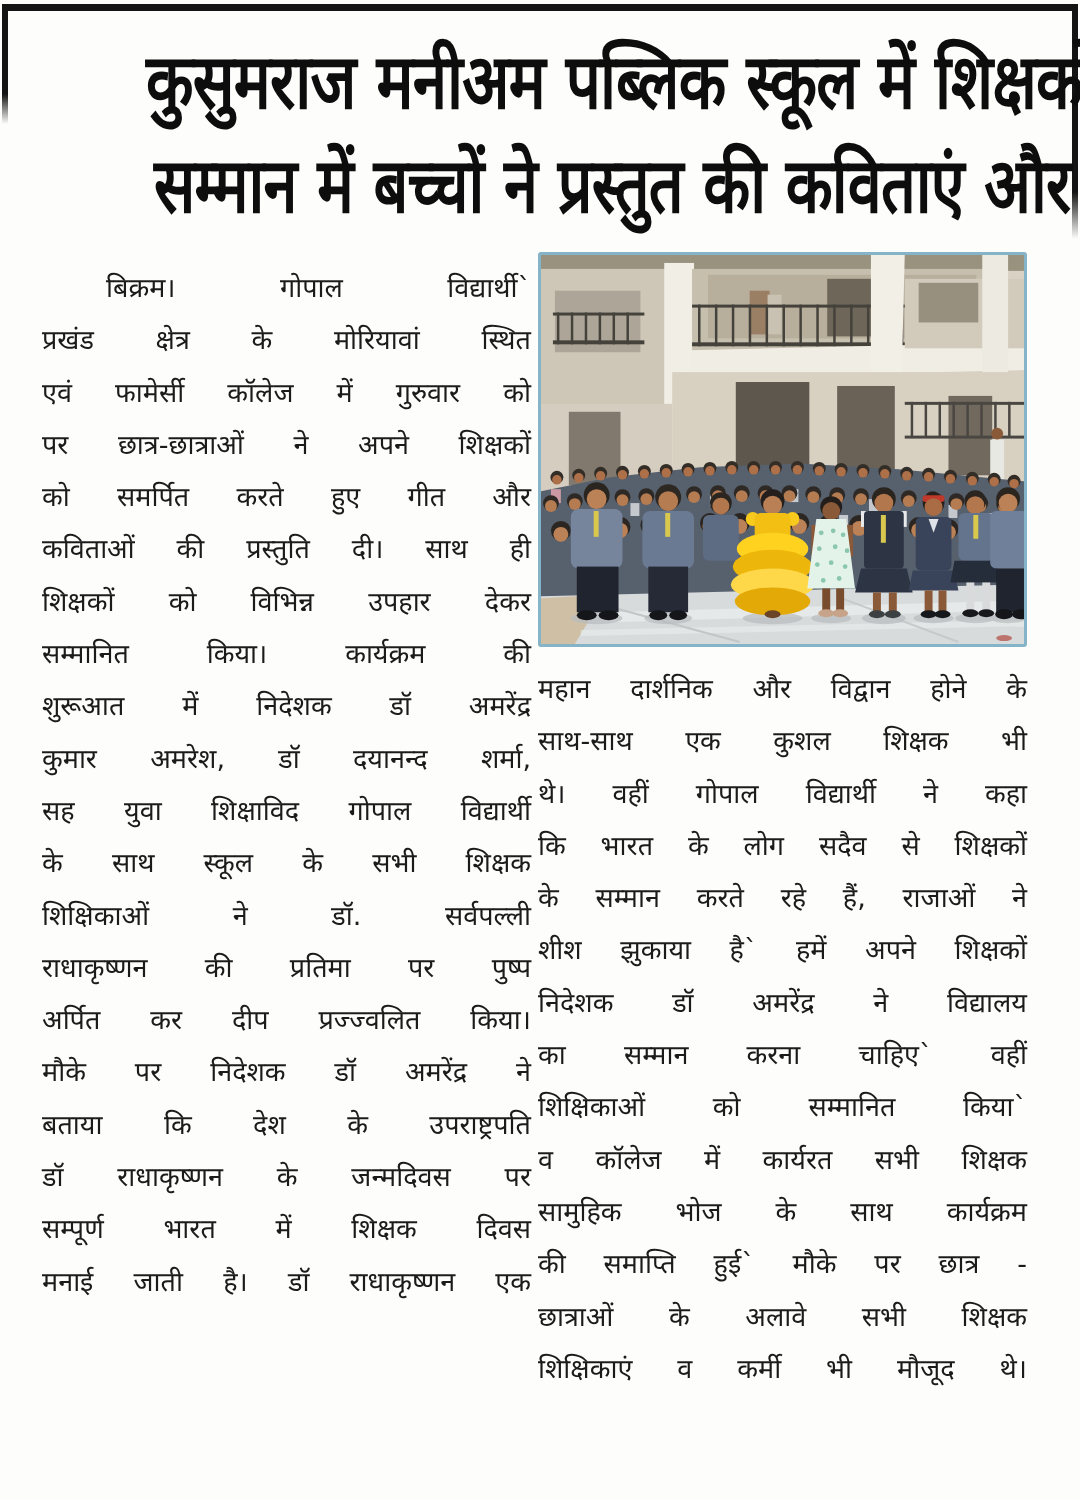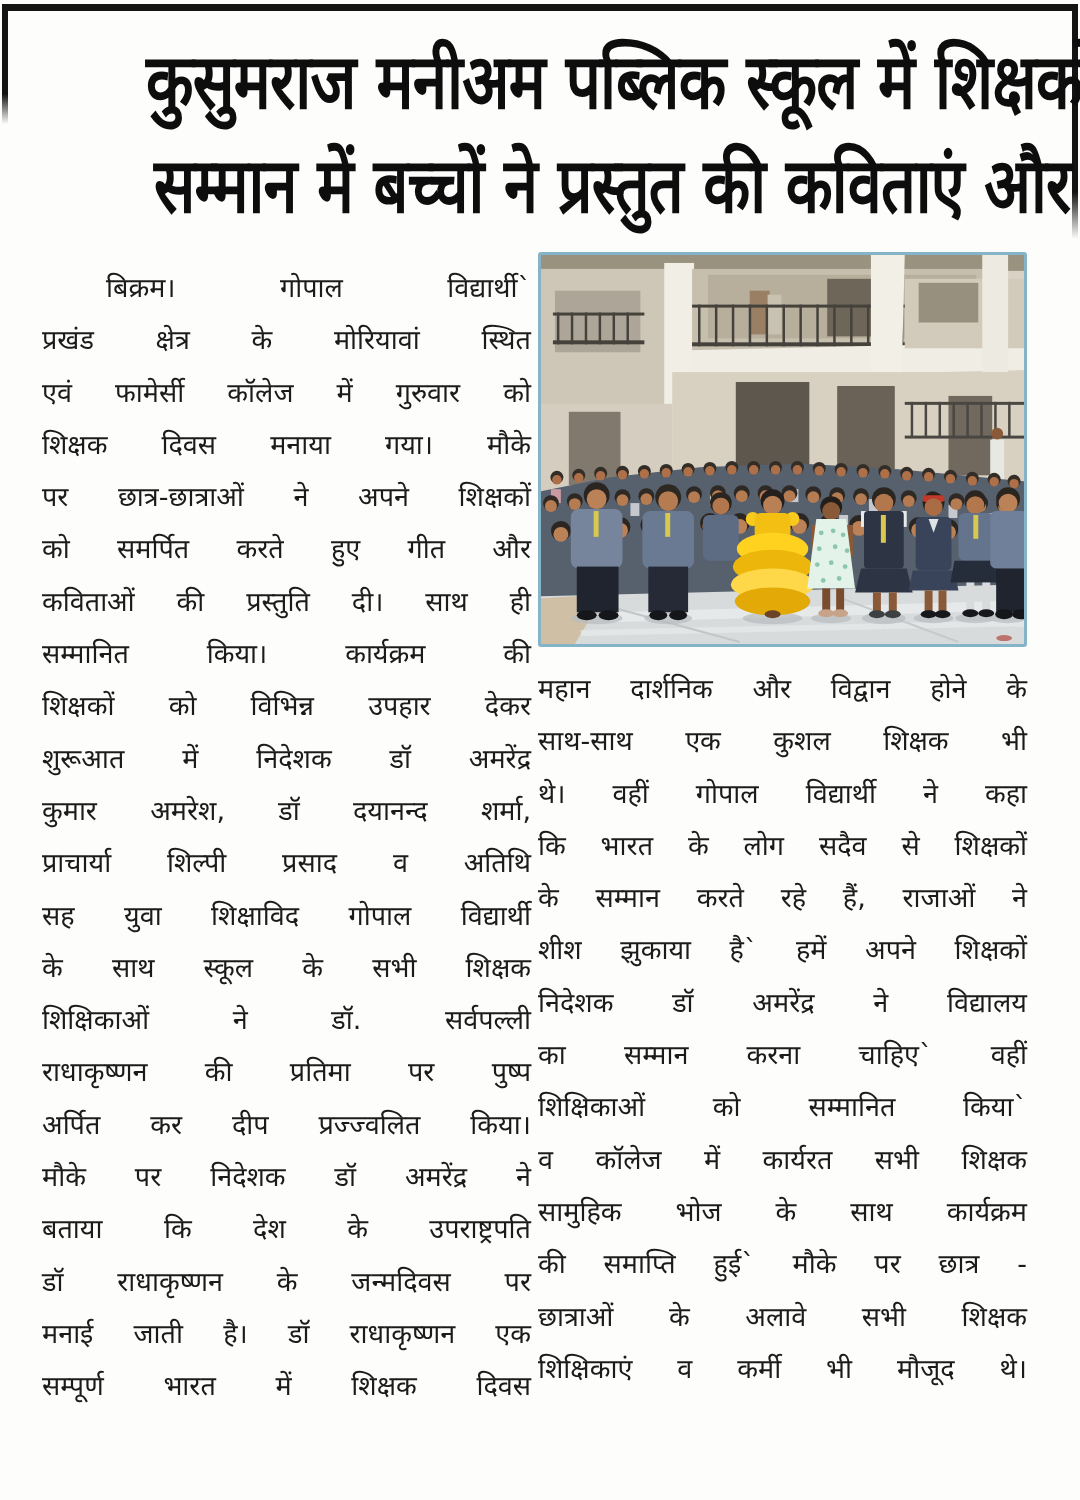--- a/index.html
+++ b/index.html
@@ -73,39 +73,37 @@
     <span class="hl-wrap"><span class="hl fit" style="transform: scaleX(0.814696);">कुसुमराज मनीअम पब्लिक स्कूल में शिक्षकों के</span></span>
     <span class="hl-wrap"><span class="hl fit" style="transform: scaleX(0.804416);">सम्मान में बच्चों ने प्रस्तुत की कविताएं और गीत</span></span>
   </header>
 
   <div class="content">
 
     <div class="col col-left">
         <div class="line">बिक्रम। गोपाल विद्यार्थी`</div>
         <div class="line">प्रखंड क्षेत्र के मोरियावां स्थित</div>
         <div class="line">एवं फामेर्सी कॉलेज में गुरुवार को</div>
-        <div class="line">शिक्षक दिवस मनाया गया। मौके</div>
         <div class="line">पर छात्र-छात्राओं ने अपने शिक्षकों</div>
         <div class="line">को समर्पित करते हुए गीत और</div>
         <div class="line">कविताओं की प्रस्तुति दी। साथ ही</div>
+        <div class="line">शिक्षकों को विभिन्न उपहार देकर</div>
         <div class="line">सम्मानित किया। कार्यक्रम की</div>
-        <div class="line">शिक्षकों को विभिन्न उपहार देकर</div>
         <div class="line">शुरूआत में निदेशक डॉ अमरेंद्र</div>
         <div class="line">कुमार अमरेश, डॉ दयानन्द शर्मा,</div>
-        <div class="line">प्राचार्या शिल्पी प्रसाद व अतिथि</div>
         <div class="line">सह युवा शिक्षाविद गोपाल विद्यार्थी</div>
         <div class="line">के साथ स्कूल के सभी शिक्षक</div>
         <div class="line">शिक्षिकाओं ने डॉ. सर्वपल्ली</div>
         <div class="line">राधाकृष्णन की प्रतिमा पर पुष्प</div>
         <div class="line">अर्पित कर दीप प्रज्ज्वलित किया।</div>
         <div class="line">मौके पर निदेशक डॉ अमरेंद्र ने</div>
         <div class="line">बताया कि देश के उपराष्ट्रपति</div>
         <div class="line">डॉ राधाकृष्णन के जन्मदिवस पर</div>
+        <div class="line">सम्पूर्ण भारत में शिक्षक दिवस</div>
         <div class="line">मनाई जाती है। डॉ राधाकृष्णन एक</div>
-        <div class="line">सम्पूर्ण भारत में शिक्षक दिवस</div>
       </div>
 
     <div class="col col-right">
 
       <figure class="photo" aria-label="स्कूल परिसर में वर्दी पहने बच्चों का समूह; आगे पीली फ्रिल वाली पोशाक में एक बच्ची और सफेद-हरी पोशाक में एक बच्ची">
         <svg viewBox="0 0 486 392" preserveAspectRatio="none" role="img">
           <defs>
             <g id="hB">
                 <circle r="6.5" fill="#332d28"></circle>
                 <circle cy="2.5" r="4.8" fill="#ad7048"></circle>

